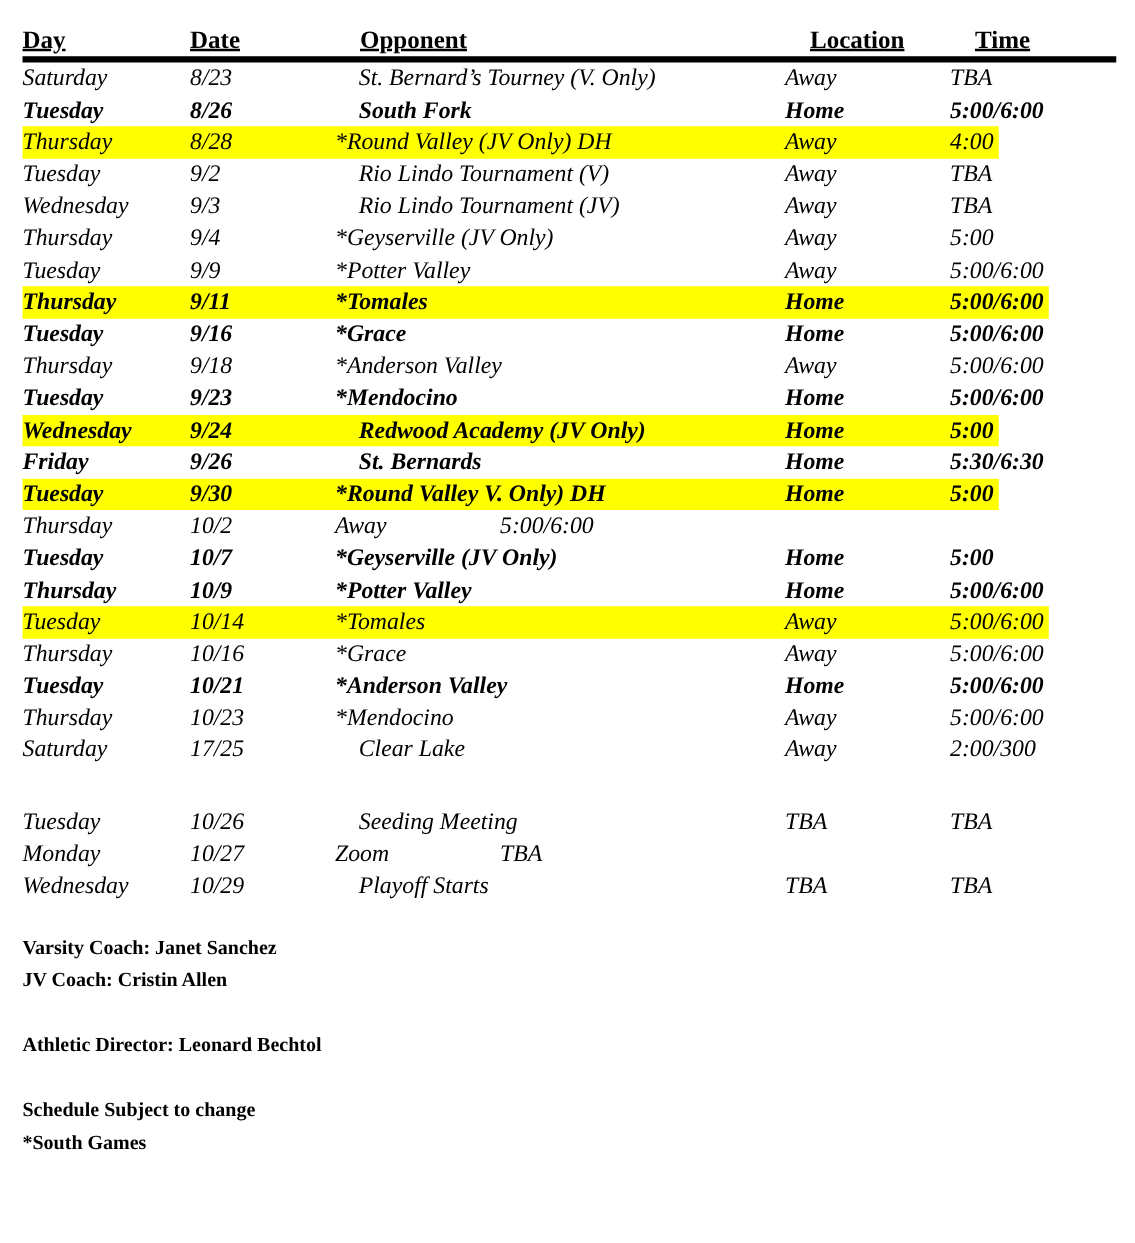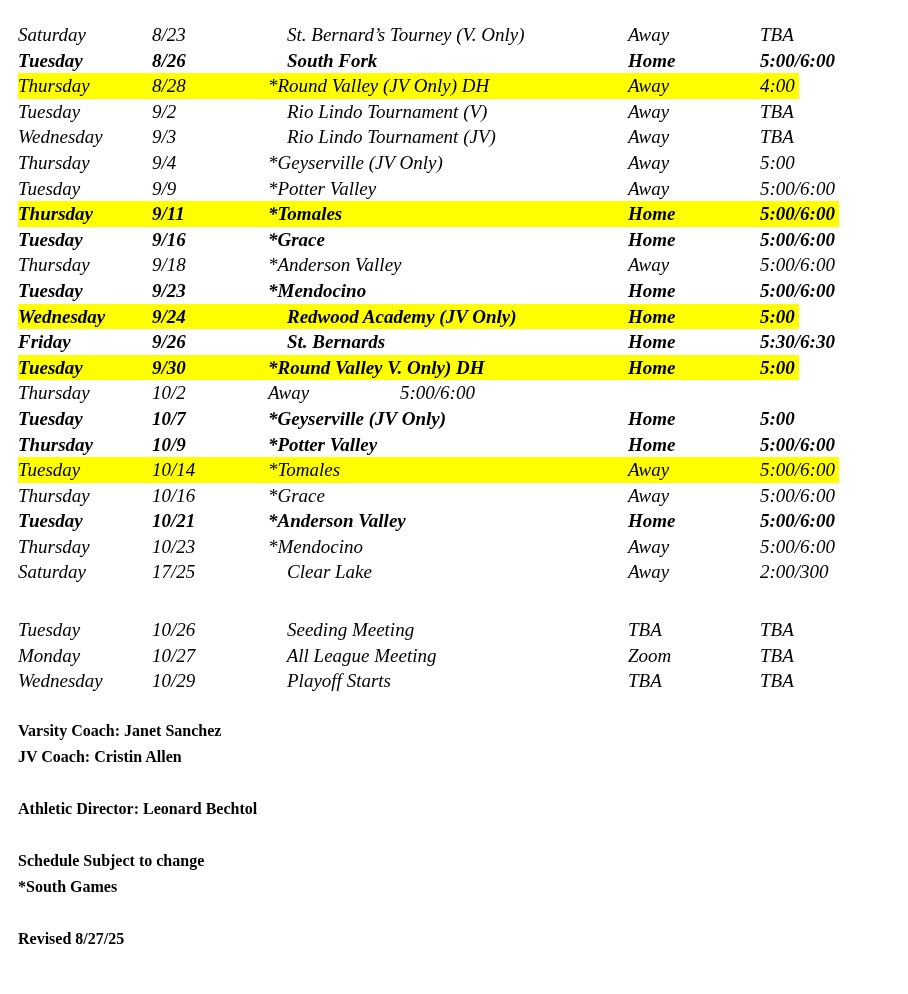--- a/index.html
+++ b/index.html
@@ -53,20 +53,27 @@
   }
   .footer p{ margin:0; }
   .footer p + p{ margin-top:26px; }
 </style>
 </head>
 <body>
 
 <div class="page">
   <div class="content">
 
+    <div class="hdr">
+      <div class="cell c-day"><span>Day</span></div>
+      <div class="cell c-date"><span>Date</span></div>
+      <div class="cell c-opp"><span>Opponent</span></div>
+      <div class="cell c-loc"><span>Location</span></div>
+      <div class="cell c-time"><span>Time</span></div>
+    </div>
 
     <div>
         <div class="row"><span class="row-inner"><span class="cell c-day">Saturday</span><span class="cell c-date">8/23</span><span class="cell c-opp">    St. Bernard’s Tourney (V. Only)</span><span class="cell c-loc">Away</span><span class="cell c-time">TBA</span></span></div>
         <div class="row bold"><span class="row-inner"><span class="cell c-day">Tuesday</span><span class="cell c-date">8/26</span><span class="cell c-opp">    South Fork</span><span class="cell c-loc">Home</span><span class="cell c-time">5:00/6:00</span></span></div>
         <div class="row hl"><span class="row-inner"><span class="cell c-day">Thursday</span><span class="cell c-date">8/28</span><span class="cell c-opp">*Round Valley (JV Only) DH</span><span class="cell c-loc">Away</span><span class="cell c-time">4:00</span></span></div>
         <div class="row"><span class="row-inner"><span class="cell c-day">Tuesday</span><span class="cell c-date">9/2</span><span class="cell c-opp">    Rio Lindo Tournament (V)</span><span class="cell c-loc">Away</span><span class="cell c-time">TBA</span></span></div>
         <div class="row"><span class="row-inner"><span class="cell c-day">Wednesday</span><span class="cell c-date">9/3</span><span class="cell c-opp">    Rio Lindo Tournament (JV)</span><span class="cell c-loc">Away</span><span class="cell c-time">TBA</span></span></div>
         <div class="row"><span class="row-inner"><span class="cell c-day">Thursday</span><span class="cell c-date">9/4</span><span class="cell c-opp">*Geyserville (JV Only)</span><span class="cell c-loc">Away</span><span class="cell c-time">5:00</span></span></div>
         <div class="row"><span class="row-inner"><span class="cell c-day">Tuesday</span><span class="cell c-date">9/9</span><span class="cell c-opp">*Potter Valley</span><span class="cell c-loc">Away</span><span class="cell c-time">5:00/6:00</span></span></div>
         <div class="row bold hl"><span class="row-inner"><span class="cell c-day">Thursday</span><span class="cell c-date">9/11</span><span class="cell c-opp">*Tomales</span><span class="cell c-loc">Home</span><span class="cell c-time">5:00/6:00</span></span></div>
@@ -79,31 +86,30 @@
         <div class="row"><span class="row-inner"><span class="cell c-day">Thursday</span><span class="cell c-date">10/2</span><span class="cell c-loc">Away</span><span class="cell c-time">5:00/6:00</span></span></div>
         <div class="row bold"><span class="row-inner"><span class="cell c-day">Tuesday</span><span class="cell c-date">10/7</span><span class="cell c-opp">*Geyserville (JV Only)</span><span class="cell c-loc">Home</span><span class="cell c-time">5:00</span></span></div>
         <div class="row bold"><span class="row-inner"><span class="cell c-day">Thursday</span><span class="cell c-date">10/9</span><span class="cell c-opp">*Potter Valley</span><span class="cell c-loc">Home</span><span class="cell c-time">5:00/6:00</span></span></div>
         <div class="row hl"><span class="row-inner"><span class="cell c-day">Tuesday</span><span class="cell c-date">10/14</span><span class="cell c-opp">*Tomales</span><span class="cell c-loc">Away</span><span class="cell c-time">5:00/6:00</span></span></div>
         <div class="row"><span class="row-inner"><span class="cell c-day">Thursday</span><span class="cell c-date">10/16</span><span class="cell c-opp">*Grace</span><span class="cell c-loc">Away</span><span class="cell c-time">5:00/6:00</span></span></div>
         <div class="row bold"><span class="row-inner"><span class="cell c-day">Tuesday</span><span class="cell c-date">10/21</span><span class="cell c-opp">*Anderson Valley</span><span class="cell c-loc">Home</span><span class="cell c-time">5:00/6:00</span></span></div>
         <div class="row"><span class="row-inner"><span class="cell c-day">Thursday</span><span class="cell c-date">10/23</span><span class="cell c-opp">*Mendocino</span><span class="cell c-loc">Away</span><span class="cell c-time">5:00/6:00</span></span></div>
         <div class="row"><span class="row-inner"><span class="cell c-day">Saturday</span><span class="cell c-date">17/25</span><span class="cell c-opp">    Clear Lake</span><span class="cell c-loc">Away</span><span class="cell c-time">2:00/300</span></span></div>
         <div class="spacer"></div>
         <div class="row"><span class="row-inner"><span class="cell c-day">Tuesday</span><span class="cell c-date">10/26</span><span class="cell c-opp">    Seeding Meeting</span><span class="cell c-loc">TBA</span><span class="cell c-time">TBA</span></span></div>
-        <div class="row"><span class="row-inner"><span class="cell c-day">Monday</span><span class="cell c-date">10/27</span><span class="cell c-opp">    All League Meeting</span><span class="cell c-loc">Zoom</span><span class="cell c-time">TBA</span></span></div>
+        <div class="row"><span class="row-inner"><span class="cell c-day">Monday</span><span class="cell c-date">10/27</span><span class="cell c-loc">Zoom</span><span class="cell c-time">TBA</span></span></div>
         <div class="row"><span class="row-inner"><span class="cell c-day">Wednesday</span><span class="cell c-date">10/29</span><span class="cell c-opp">    Playoff Starts</span><span class="cell c-loc">TBA</span><span class="cell c-time">TBA</span></span></div>
       </div>
 
     <div class="footer">
       <p>
         <span>Varsity Coach: Janet Sanchez</span><br>
         <span>JV Coach: Cristin Allen</span>
       </p>
       <p>Athletic Director: Leonard Bechtol</p>
       <p>
         <span>Schedule Subject to change</span><br>
         <span>*South Games</span>
       </p>
-      <p>Revised 8/27/25</p>
     </div>
 
   </div>
 </div>
 
 </body></html>

